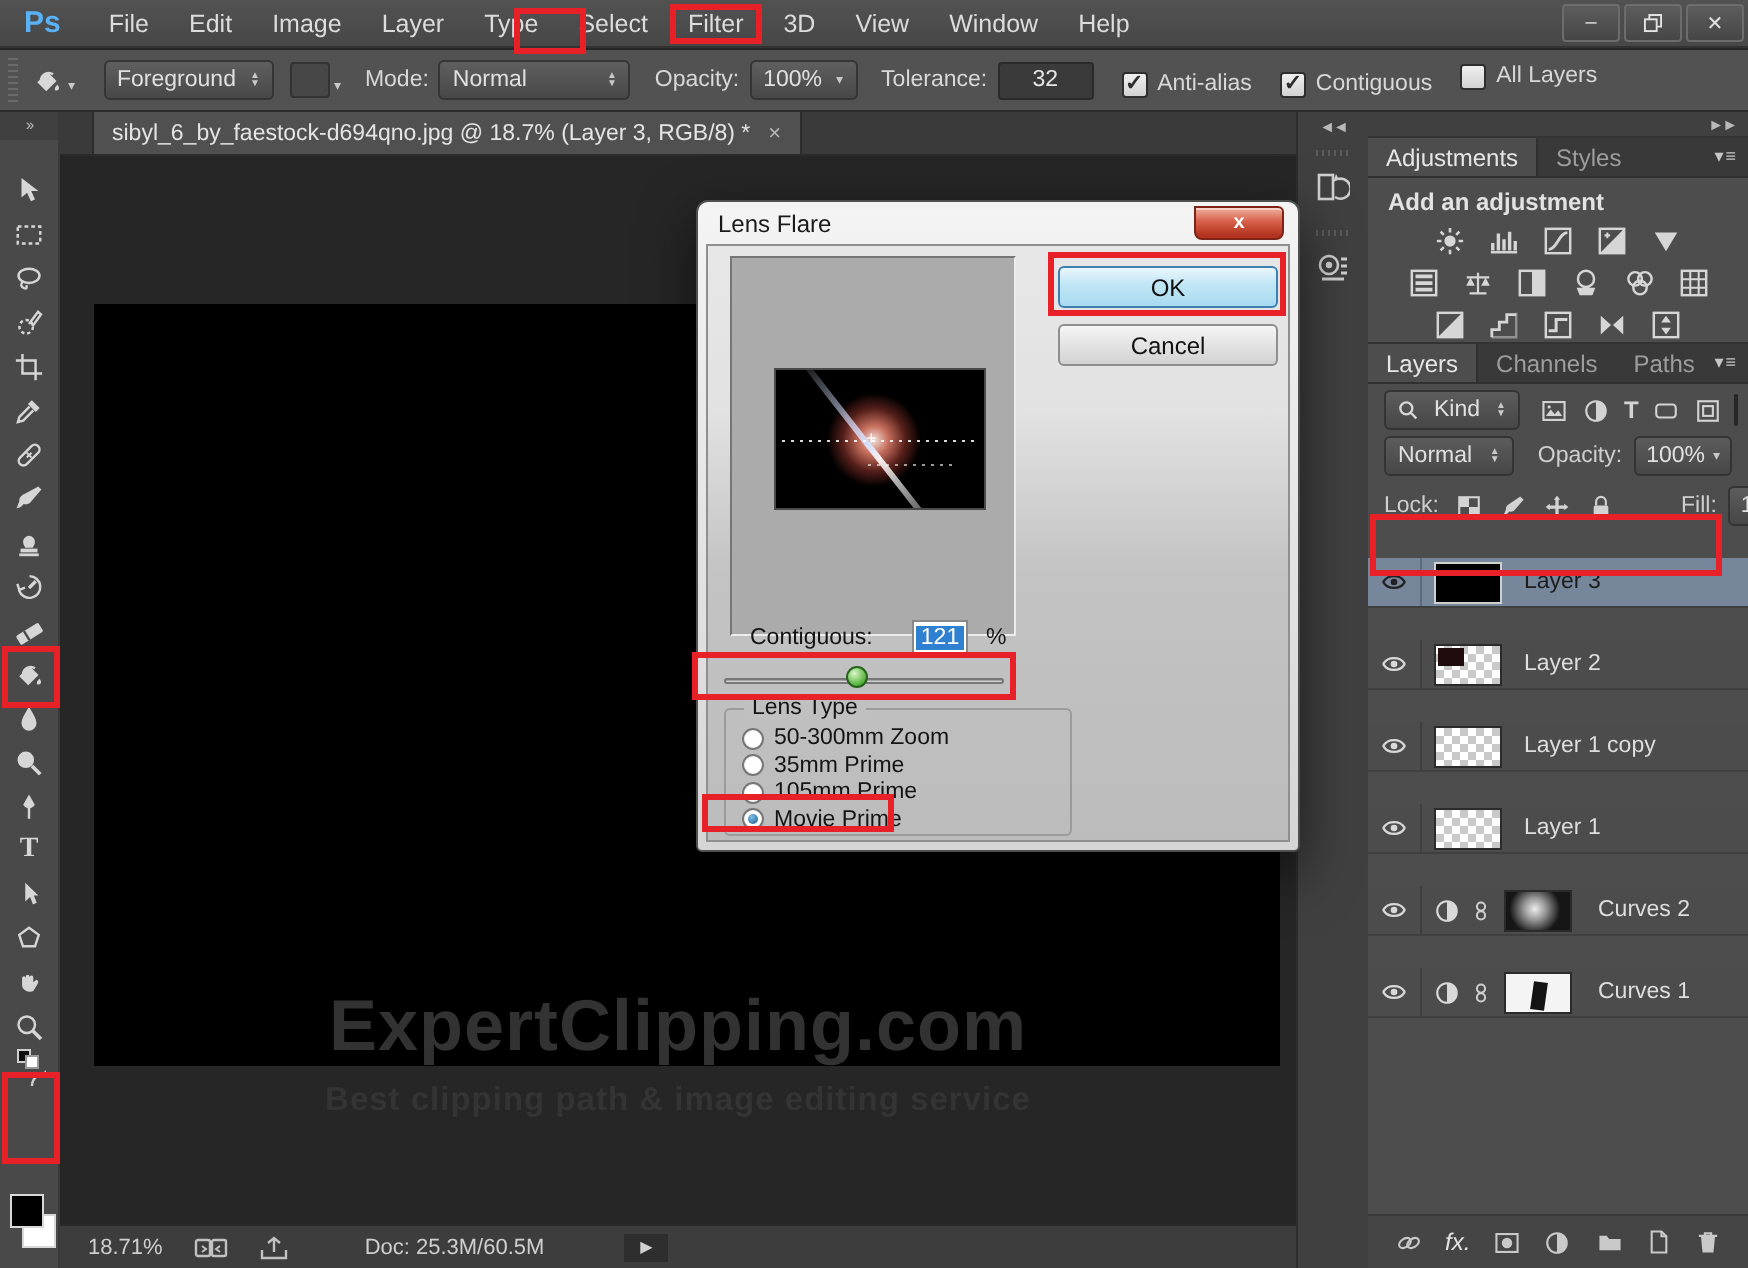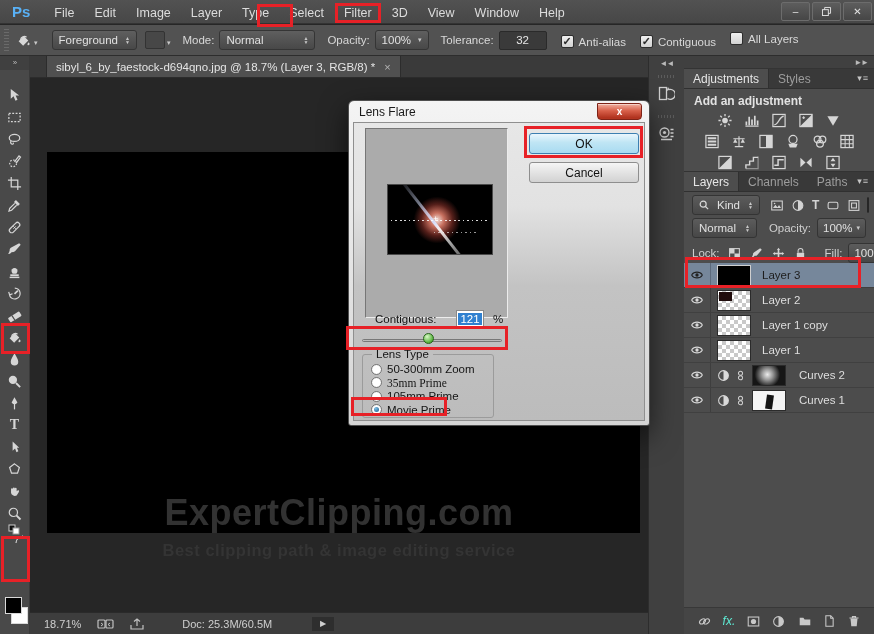--- a/index.html
+++ b/index.html
@@ -100,21 +100,21 @@
     height:20px; display:inline-flex; align-items:center; gap:8px; padding:0 6px; color:#e0e0e0; font-size:11.5px; }
   #blend-dd { background:linear-gradient(#5c5c5c,#474747); border:1px solid #343434; border-radius:3px;
     height:20px; width:96px; display:inline-flex; align-items:center; justify-content:space-between; padding:0 6px; color:#e0e0e0; font-size:11.5px; }
   .mini-dd { background:linear-gradient(#5c5c5c,#474747); border:1px solid #343434; border-radius:3px;
     height:20px; display:inline-flex; align-items:center; gap:4px; padding:0 5px; color:#e0e0e0; font-size:11.5px; }
   #filter-toggle { width:8px; height:16px; border-radius:2px; margin-left:auto;
     background:linear-gradient(#d2422f 0 50%, #2c2c2c 50% 100%); border:1px solid #262626; }
 
   #layer-list { position:absolute; left:0; top:207px; width:190px; }
   .layer-row { position:relative; display:flex; align-items:center; height:25px; background:#4c4c4c;
-    border-bottom:1px solid #404040; color:#dedede; font-size:11.5px; }
+    border-bottom:1px solid #404040; color:#dedede; font-size:11.5px;margin-top:16px; }
   .layer-row.sel { background:#76879b; color:#1d1d1d; }
   .eye-cell { width:27px; align-self:stretch; display:flex; align-items:center; justify-content:center;
     border-right:1px solid #3e3e3e; color:#d8d8d8; flex:none; }
   .layer-row.sel .eye-cell { border-right-color:#5c6a7c; color:#222; }
   .thumb { width:34px; height:21px; border:1px solid #2b2b2b; margin-left:6px; position:relative; overflow:hidden; flex:none; }
   .thumb.black { background:#000; border-color:#cfcfcf; }
   .checker { background-color:#fff;
     background-image:linear-gradient(45deg,#c9c9c9 25%,transparent 25%,transparent 75%,#c9c9c9 75%),
                      linear-gradient(45deg,#c9c9c9 25%,transparent 25%,transparent 75%,#c9c9c9 75%);
     background-size:8px 8px; background-position:0 0,4px 4px; }
@@ -125,21 +125,21 @@
   .thumb.photo { background:linear-gradient(100deg,#b3afa9 0%,#908c88 55%,#6f6b67 100%); }
   .thumb.photo .fig { position:absolute; left:11px; top:3px; width:8px; height:15px; background:#97625a; transform:rotate(14deg); border-radius:2px; }
   .adj-badge { width:17px; height:17px; margin-left:4px; color:#d9d9d9; flex:none; display:flex; align-items:center; justify-content:center; }
   .clip-link { width:12px; margin-left:2px; color:#cfcfcf; flex:none; display:flex; justify-content:center; }
   .lname { margin-left:11px; white-space:nowrap; }
   .layer-row .lname.after-mask { margin-left:13px; }
 
   #layers-bottom { position:absolute; left:684px; top:607px; width:190px; height:27px; background:#454545;
     border-top:1px solid #383838; display:flex; align-items:center; justify-content:space-between;
     padding:0 13px; color:#c9c9c9; }
-  #layers-bottom .fx { font-size:12px; font-style:italic; color:#5eead4; }
+  #layers-bottom .fx { font-size:12px; font-style:italic; color:#e5e5e5; }
 
   
   #dialog { position:absolute; left:348px; top:100px; width:302px; z-index:50;
     background:linear-gradient(#f4f4f4,#d5d5d5); border:1px solid #4f4f4f; border-radius:6px 6px 3px 3px;
     box-shadow:0 10px 28px rgba(0,0,0,.6); }
   #dialog-title { height:21px; display:flex; align-items:center; padding-left:10px;
     color:#1a1a1a; font-size:12px; position:relative; }
   #dlg-close { position:absolute; right:7px; top:2px; width:45px; height:17px; border-radius:0 3px 4px 4px;
     background:linear-gradient(#f0b0a0,#d8604a 45%,#b23420 90%); border:1px solid #7e2317;
     color:#fff; font-size:10px; font-weight:bold; display:flex; align-items:center; justify-content:center;
@@ -165,21 +165,21 @@
   #cancel-btn { top:39px; background:linear-gradient(#f5f5f5,#e5e5e5 45%,#d2d2d2); border:1px solid #8e8e8e; }
   #brightness-label { position:absolute; left:21px; top:190px; }
   #brightness-box { position:absolute; left:102px; top:187px; width:28px; height:17px; background:#fff;
     border:1px solid #898989; display:flex; align-items:center; justify-content:center; }
   #brightness-box span { background:#2f80d0; color:#fff; padding:0 2px; font-size:11.5px; }
   #brightness-unit { position:absolute; left:139px; top:190px; }
   #slider-track { position:absolute; left:8px; top:216px; width:140px; height:3px;
     background:linear-gradient(#8e8e8e,#e9e9e9); border:1px solid #777; border-radius:2px; }
   #slider-thumb { position:absolute; left:68px; top:210px; width:11px; height:11px; border-radius:50%;
     background:radial-gradient(circle at 35% 30%, #d9f8c6, #54b13a 70%, #2f7a20); border:1px solid #27631a; }
-  #lens-group { position:absolute; left:8px; top:231px; width:132px; height:64px;
+  #lens-group { position:absolute; left:8px; top:231px; width:174px; height:64px;
     border:1px solid #9b9b9b; border-radius:3px; }
   #lens-legend { position:absolute; left:9px; top:-7px; background:#c0c0c0; padding:0 4px; font-size:11.5px; }
   .radio-row { position:absolute; left:8px; display:flex; align-items:center; gap:5px; font-size:11.5px; }
   .radio { width:11px; height:11px; border-radius:50%; background:radial-gradient(#fff 55%,#d4d4d4); border:1px solid #777;
     display:flex; align-items:center; justify-content:center; flex:none; }
   .radio .dot { width:5px; height:5px; border-radius:50%; background:radial-gradient(circle at 35% 30%, #7ec0e8, #1a5a8a); }
 
   
   .anno { position:absolute; border:3px solid #e72127; z-index:99; pointer-events:none; }
 </style>
@@ -627,21 +627,21 @@
                 <path d="M8 1l2 2.6H9v3.4h3.4v-1L15 8l-2.6 2v-1H9v3.4h1L8 15l-2-2.6h1V9H3.6v1L1 8l2.6-2v1H7V3.6H6z" fill="currentColor" stroke="none"></path>
               </svg>
             </span>
             <span class="icon">
               <svg width="13" height="13" viewBox="0 0 16 16" fill="none" stroke="currentColor" stroke-width="1.3">
                 <rect x="3.5" y="7" width="9" height="7" rx="1" fill="currentColor" stroke="none"></rect>
                 <path d="M5 7V4.8a3 3 0 0 1 6 0V7"></path>
               </svg>
             </span>
           </span>
-        <span style="margin-left:12px">Fill:</span>
+        <span style="margin-left:28px">Fill:</span>
         <span class="mini-dd">
           <span>100%</span>
 
         </span>
       </div>
     </div>
     <div id="layer-list">
         <div class="layer-row sel">
           <span class="eye-cell">
             <span class="icon">
@@ -807,21 +807,21 @@
       <div id="brightness-unit">%</div>
       <div id="slider-track"></div>
       <div id="slider-thumb" style="left: 69px;"></div>
       <div id="lens-group">
         <span id="lens-legend">Lens Type</span>
         <div id="radios">
             <div class="radio-row" style="top: 8px;">
               <span class="radio"></span>
               <span>50-300mm Zoom</span>
             </div>
-            <div class="radio-row" style="top: 21.5px; font-family: Liberation Serif, serif;">
+            <div class="radio-row" style="top: 21.5px;">
               <span class="radio"></span>
               <span>35mm Prime</span>
             </div>
             <div class="radio-row" style="top: 35px;">
               <span class="radio"></span>
               <span>105mm Prime</span>
             </div>
             <div class="radio-row" style="top: 48.5px;">
               <span class="radio">
                 <span class="dot"></span>

